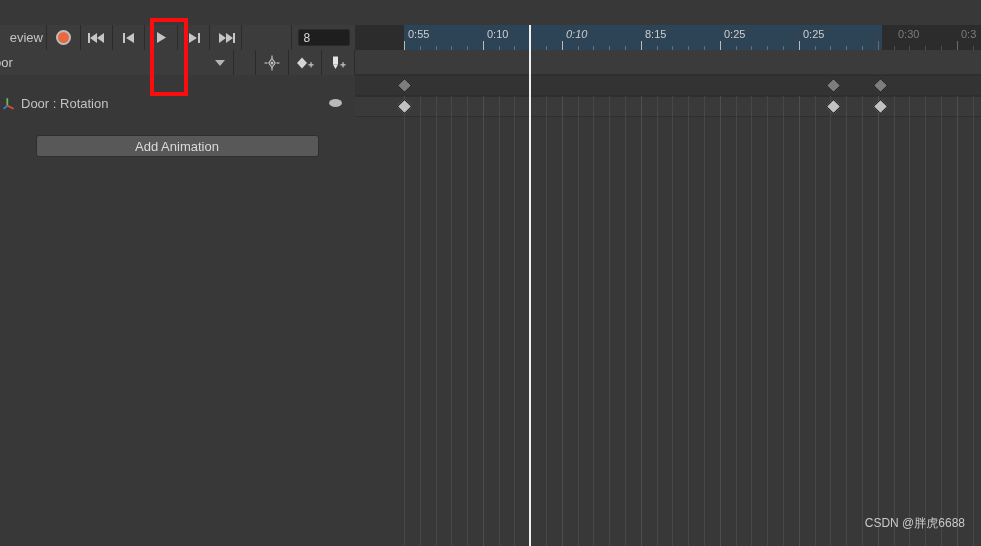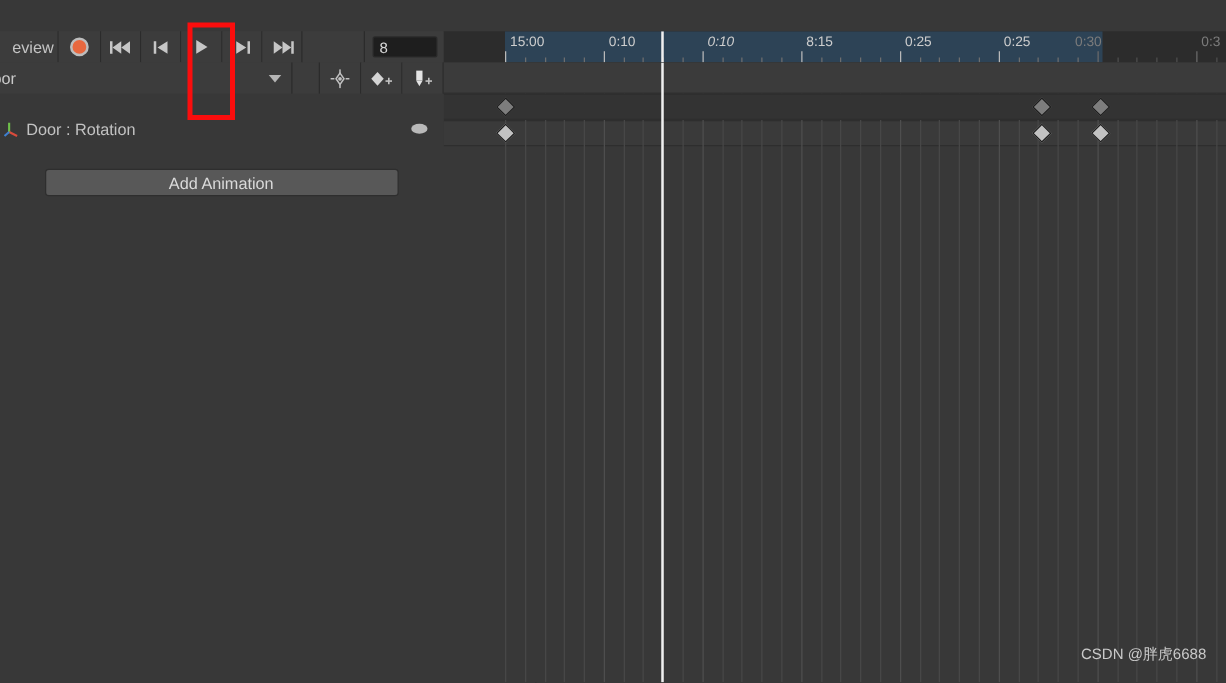--- a/index.html
+++ b/index.html
@@ -305,21 +305,21 @@
 
     <div class="addprop-wrap">
       <div class="addprop-btn">Add Animation</div>
     </div>
   </div>
 
   <div class="ruler">
     <div class="ruler-active" style="left:49px; width:478px;"></div>
 
     <div class="ruler-tick major" style="left:49px;"></div>
-    <div class="ruler-label" style="left:53px;">15:00</div>
+    <div class="ruler-label" style="left:53px;">0:55</div>
     <div class="ruler-tick minor" style="left:65px;"></div>
     <div class="ruler-tick minor" style="left:81px;"></div>
     <div class="ruler-tick minor" style="left:96px;"></div>
     <div class="ruler-tick minor" style="left:112px;"></div>
 
     <div class="ruler-tick major" style="left:128px;"></div>
     <div class="ruler-label" style="left:132px;">0:10</div>
     <div class="ruler-tick minor" style="left:144px;"></div>
     <div class="ruler-tick minor" style="left:159px;"></div>
     <div class="ruler-tick minor" style="left:175px;"></div>
@@ -347,21 +347,21 @@
     <div class="ruler-tick minor" style="left:428px;"></div>
 
     <div class="ruler-tick major" style="left:444px;"></div>
     <div class="ruler-label" style="left:448px;">0:25</div>
     <div class="ruler-tick minor" style="left:460px;"></div>
     <div class="ruler-tick minor" style="left:475px;"></div>
     <div class="ruler-tick minor" style="left:491px;"></div>
     <div class="ruler-tick minor" style="left:507px;"></div>
 
     <div class="ruler-tick major dim" style="left:523px;"></div>
-    <div class="ruler-label dim" style="left:505px;text-align:center;">0:30</div>
+    <div class="ruler-label dim" style="left:543px;text-align:center;">0:30</div>
     <div class="ruler-tick minor dim" style="left:539px;"></div>
     <div class="ruler-tick minor dim" style="left:554px;"></div>
     <div class="ruler-tick minor dim" style="left:570px;"></div>
     <div class="ruler-tick minor dim" style="left:586px;"></div>
 
     <div class="ruler-tick major dim" style="left:602px;"></div>
     <div class="ruler-label dim" style="left:606px;">0:3</div>
     <div class="ruler-tick minor dim" style="left:618px;"></div>
 
     <div class="playhead-ruler" style="left:174px;"></div>

